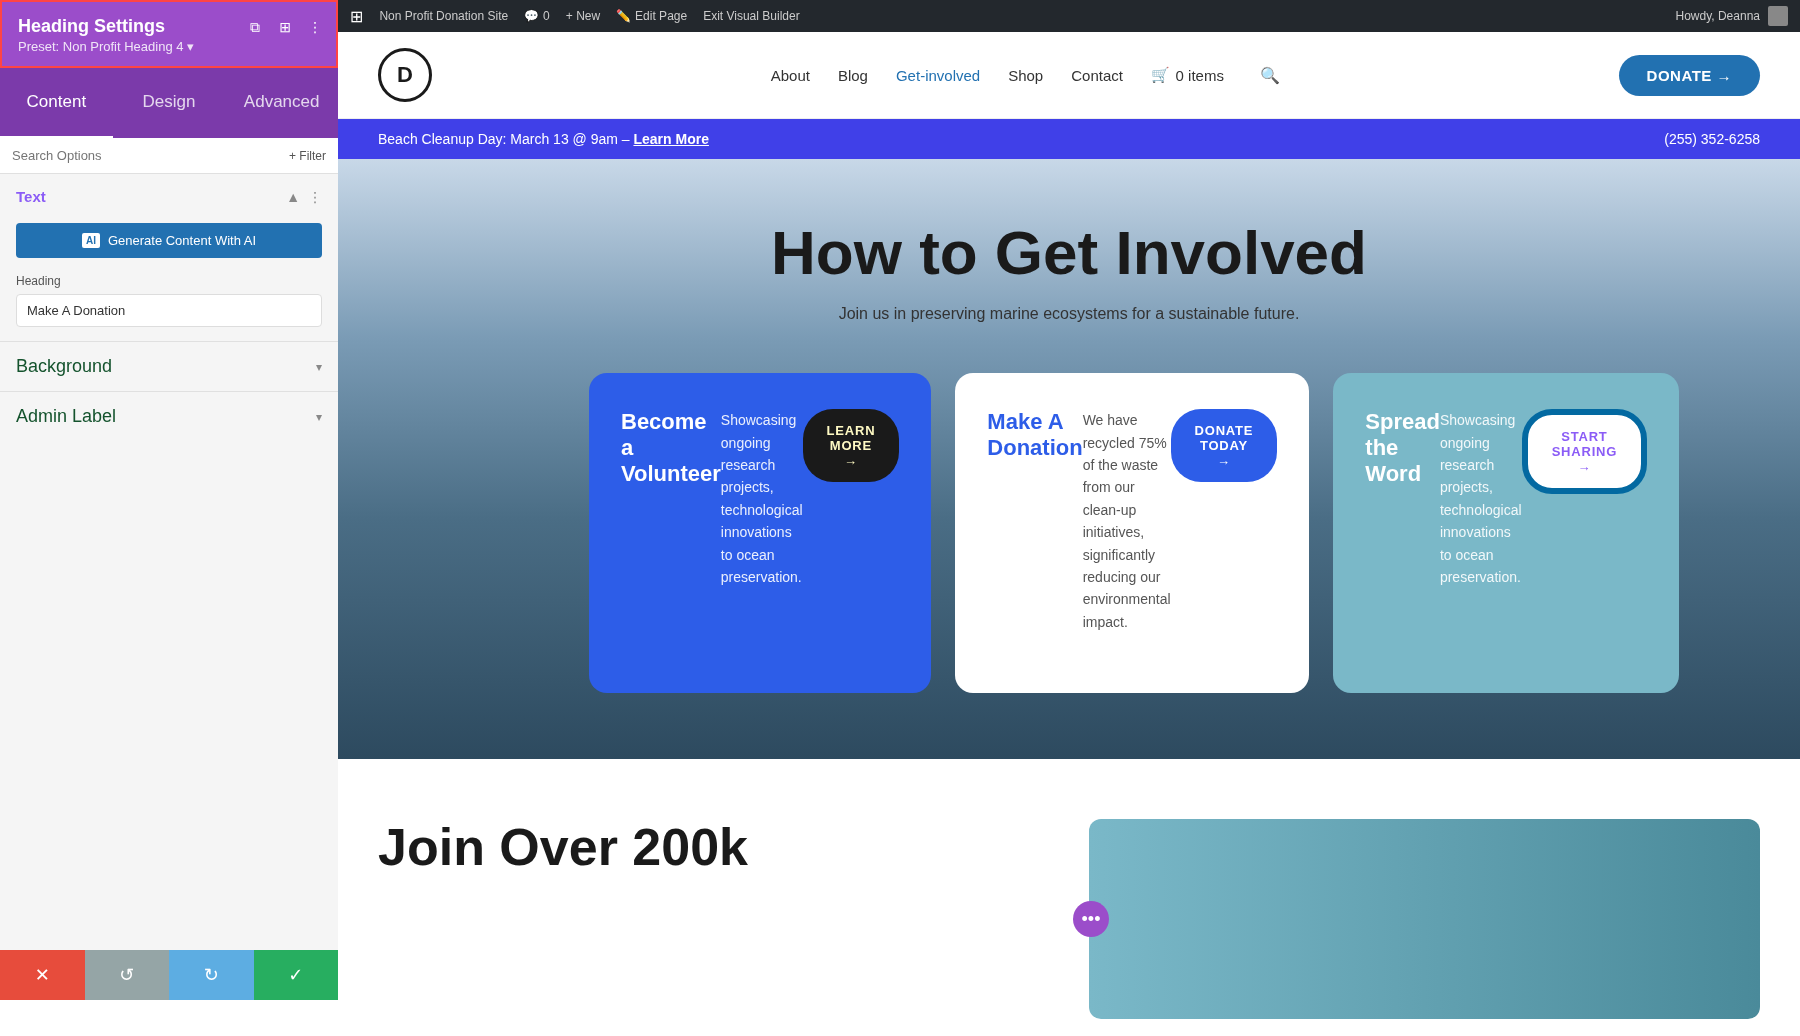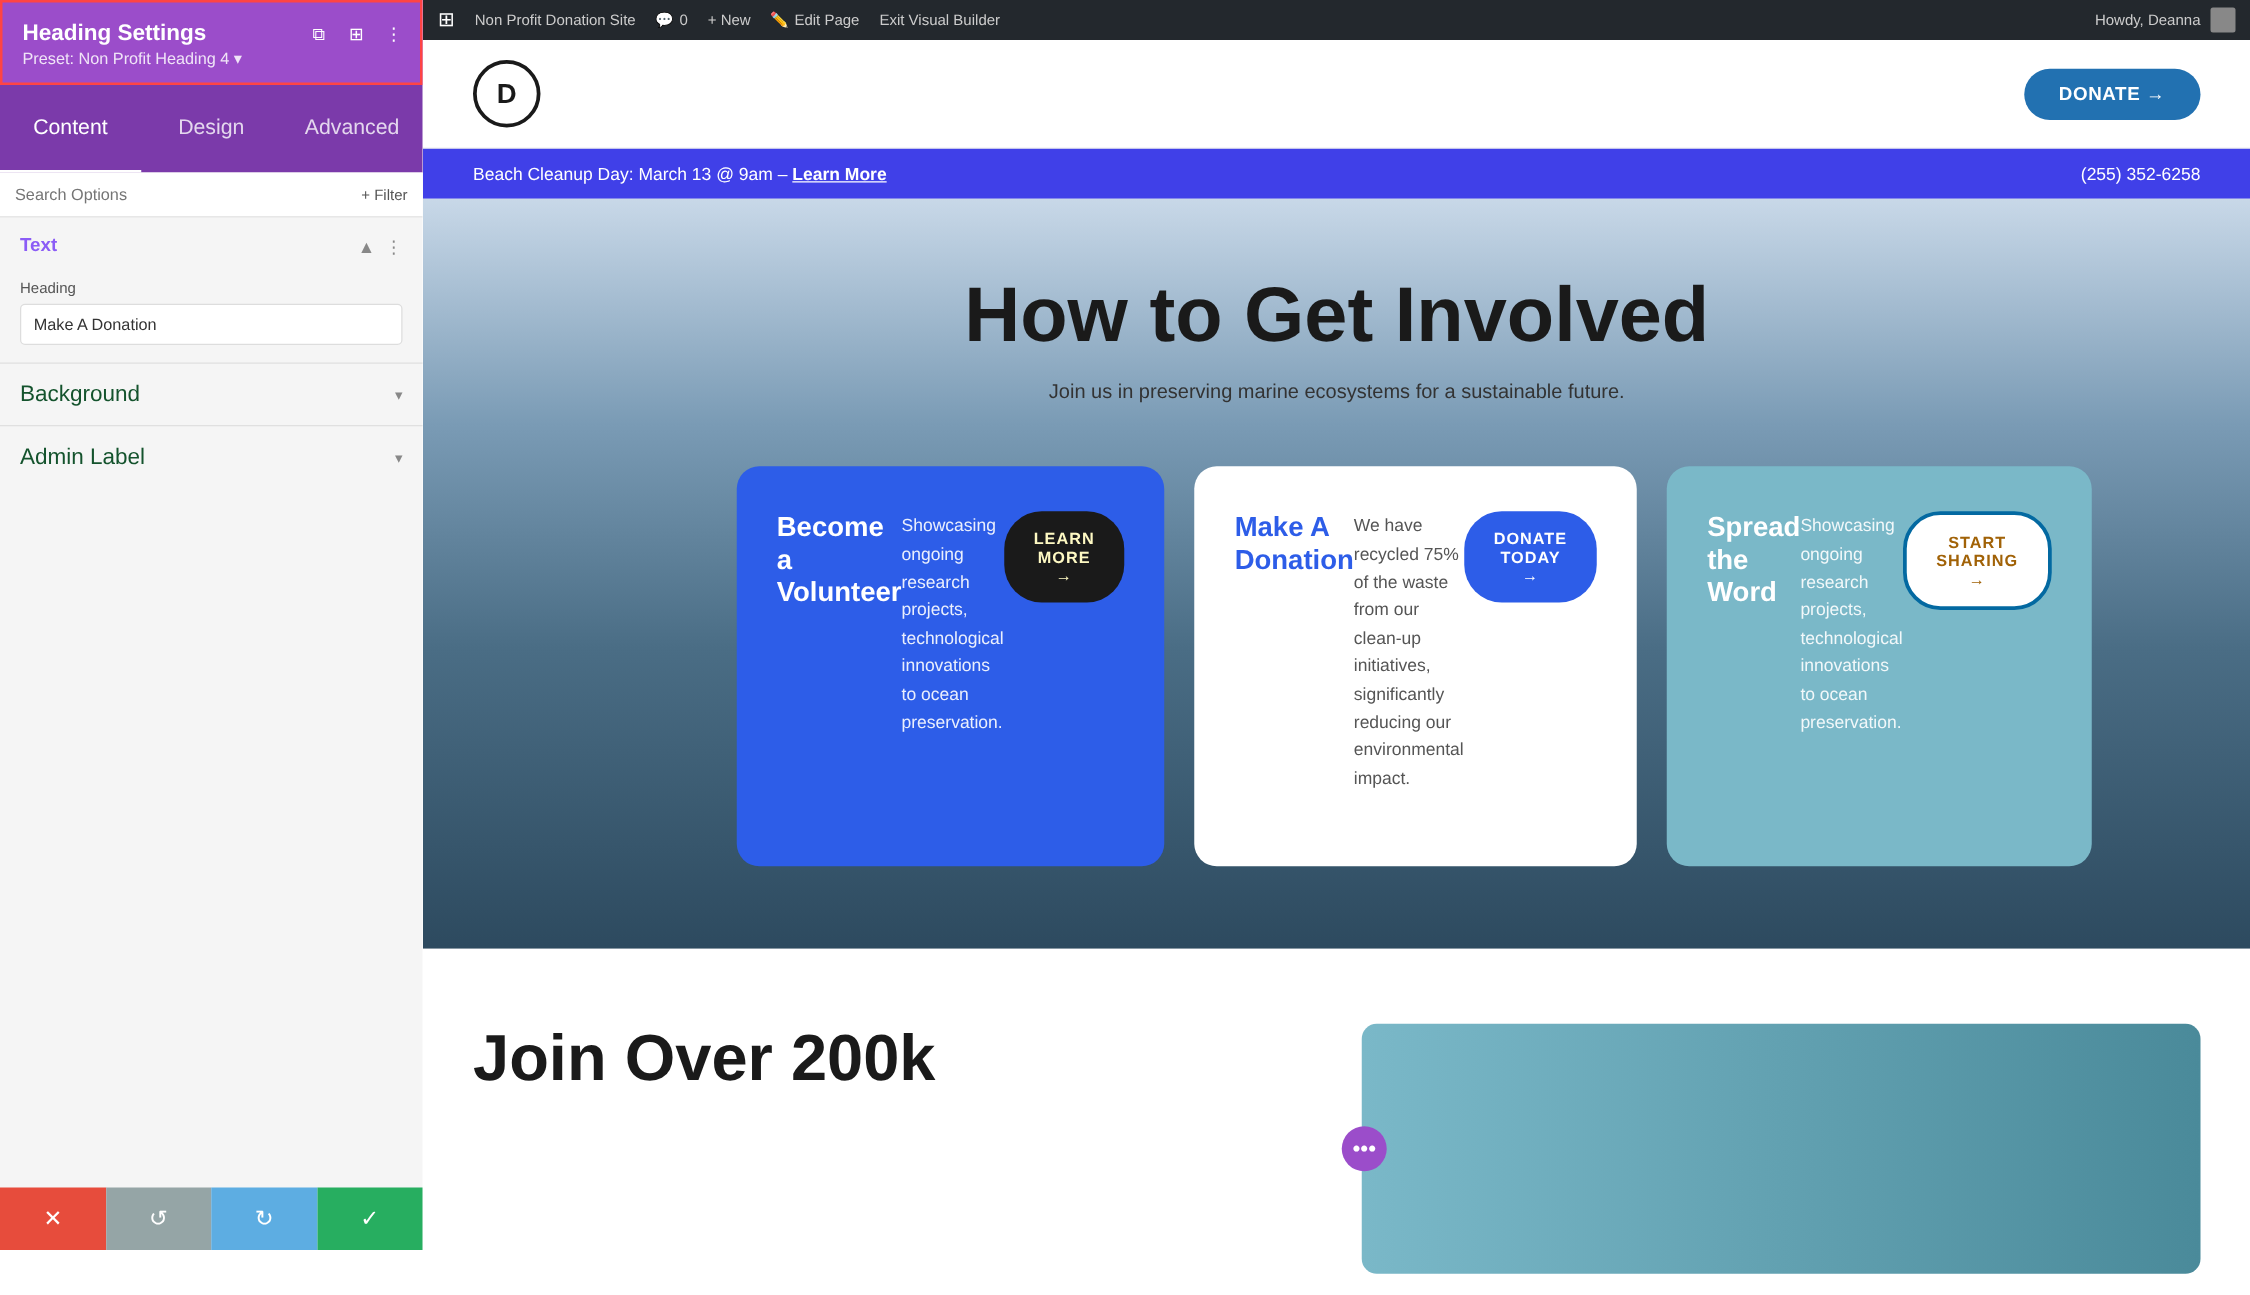--- a/index.html
+++ b/index.html
@@ -92,21 +92,21 @@
     .card.teal .card-title { color: white; }
 
     .card-text { font-size: 14px; line-height: 1.6; flex: 1; margin-bottom: 28px; }
     .card.blue .card-text { color: rgba(255,255,255,0.9); }
     .card.white .card-text { color: #555; }
     .card.teal .card-text { color: rgba(255,255,255,0.9); }
 
     .card-btn { border: none; border-radius: 30px; padding: 14px 24px; font-size: 13px; font-weight: 700; cursor: pointer; letter-spacing: 0.8px; display: flex; align-items: center; gap: 8px; align-self: flex-start; }
     .card-btn.dark { background: #1a1a1a; color: #fef9c3; }
     .card-btn.blue-btn { background: #2d5de8; color: white; }
-    .card-btn.white-outline { background: white; color: #a16207; border: 3px solid #0369a1; }
+    .card-btn.white-outline { background: white; color: #8b5cf6; border: 6px solid #0369a1; }
 
     
     .below-fold { background: white; padding: 60px 40px; display: flex; gap: 40px; align-items: flex-start; }
     .below-fold-text { flex: 1; }
     .below-fold-title { font-size: 52px; font-weight: 800; color: #1a1a1a; line-height: 1.1; }
     .below-fold-img { flex: 1; background: linear-gradient(to right, #7ab8c8, #4a8a9a); border-radius: 12px; height: 200px; position: relative; }
     .purple-dot { position: absolute; left: -16px; top: 50%; transform: translateY(-50%); width: 36px; height: 36px; background: #9b4dca; border-radius: 50%; display: flex; align-items: center; justify-content: center; color: white; font-size: 18px; }
   </style>
 </head>
 <body>
@@ -136,20 +136,24 @@
 
   <div class="panel-section">
     <div class="panel-section-header">
       <span class="panel-section-title blue">Text</span>
       <div class="panel-section-actions">
         <span class="panel-section-icon">▲</span>
         <span class="panel-section-icon">⋮</span>
       </div>
     </div>
 
+    <button class="ai-btn">
+      <span class="ai-icon">AI</span>
+      <span>Generate Content With AI</span>
+    </button>
 
     <div class="field-group">
       <div class="field-label">Heading</div>
       <input class="field-input" value="Make A Donation" style="">
     </div>
   </div>
 
   <hr class="section-divider">
 
   <div class="collapse-section">
@@ -188,20 +192,32 @@
     </span>
     <span class="wp-bar-item">Exit Visual Builder</span>
     <div class="wp-bar-right">
       <span>Howdy, Deanna</span>
       <div class="wp-avatar"></div>
     </div>
   </div>
 
   <div class="site-header">
     <div class="site-logo">D</div>
+    <nav class="site-nav">
+      <a class="nav-item">About</a>
+      <a class="nav-item">Blog</a>
+      <a class="nav-item active">Get-involved</a>
+      <a class="nav-item">Shop</a>
+      <a class="nav-item">Contact</a>
+      <div class="nav-cart">
+        <span>🛒</span>
+        <span>0 items</span>
+      </div>
+      <span class="nav-search">🔍</span>
+    </nav>
     <button class="donate-btn">DONATE →</button>
   </div>
 
   <div class="announcement-bar">
     <div>
       <span>Beach Cleanup Day: March 13 @ 9am –</span>
       <a class="announcement-link">Learn More</a>
     </div>
     <span class="announcement-phone">(255) 352-6258</span>
   </div>

